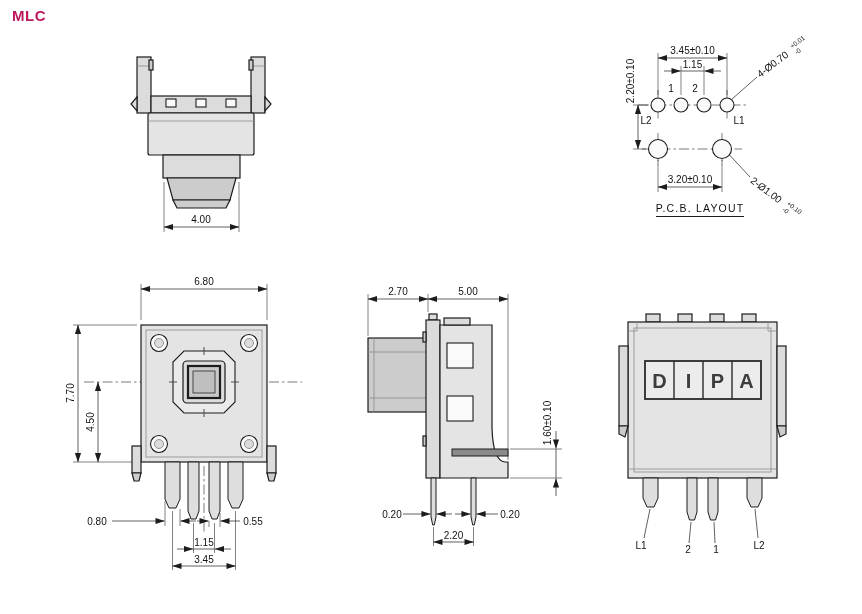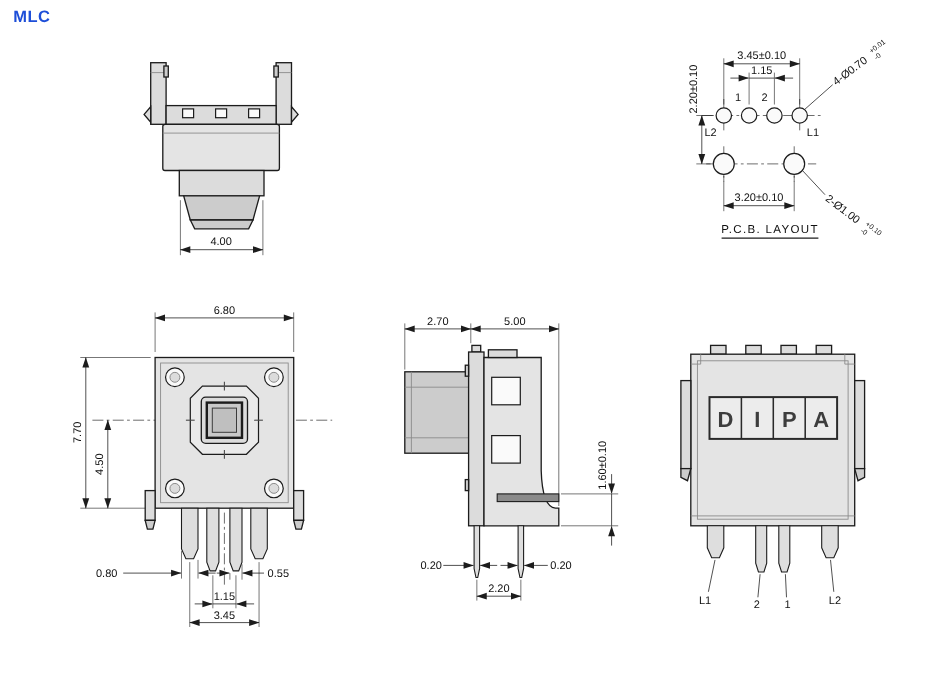--- a/index.html
+++ b/index.html
@@ -1,21 +1,21 @@
 <!DOCTYPE html>
 <html style="--line: #1c1c1c; --body: #e4e4e4; --body_mid: #dcdcdc; --body_dark: #cccccc; --bg: #ffffff;"><head>
 <meta charset="utf-8">
 <style>
   :root{
     --line:#1c1c1c; --body:#e4e4e4; --body_mid:#dcdcdc; --body_dark:#cccccc; --bg:#ffffff;
   }
   html,body{margin:0;padding:0;}
   body{background:var(--bg); font-family:"Liberation Sans",sans-serif;}
   .page{position:relative;width:862px;height:614px;background:var(--bg);overflow:hidden;}
-  .title{position:absolute;left:12px;top:7px;font-size:15px;font-weight:bold;letter-spacing:.5px;color:#1d4ed8;}
+  .title{position:absolute;left:12px;top:7px;font-size:15px;font-weight:bold;letter-spacing:.5px;color:#be185d;}
   svg{position:absolute;left:0;top:0;}
   .ol  {fill:var(--body);     stroke:var(--line); stroke-width:1.2;}
   .ol2 {fill:var(--body_mid); stroke:var(--line); stroke-width:1.2;}
   .ol3 {fill:var(--body_dark);stroke:var(--line); stroke-width:1.2;}
   .white{fill:#fafafa; stroke:var(--line); stroke-width:1.1;}
   .ring{fill:#dcdcdc; stroke:#8a8a8a; stroke-width:.9;}
   .oct {fill:#eaeaea; stroke:var(--line); stroke-width:1.1;}
   .act {fill:#c9c9c9; stroke:var(--line); stroke-width:2.2;}
   .act2{fill:#bfbfbf; stroke:#3a3a3a; stroke-width:.9;}
   .pin {fill:#dedede; stroke:var(--line); stroke-width:1;}

